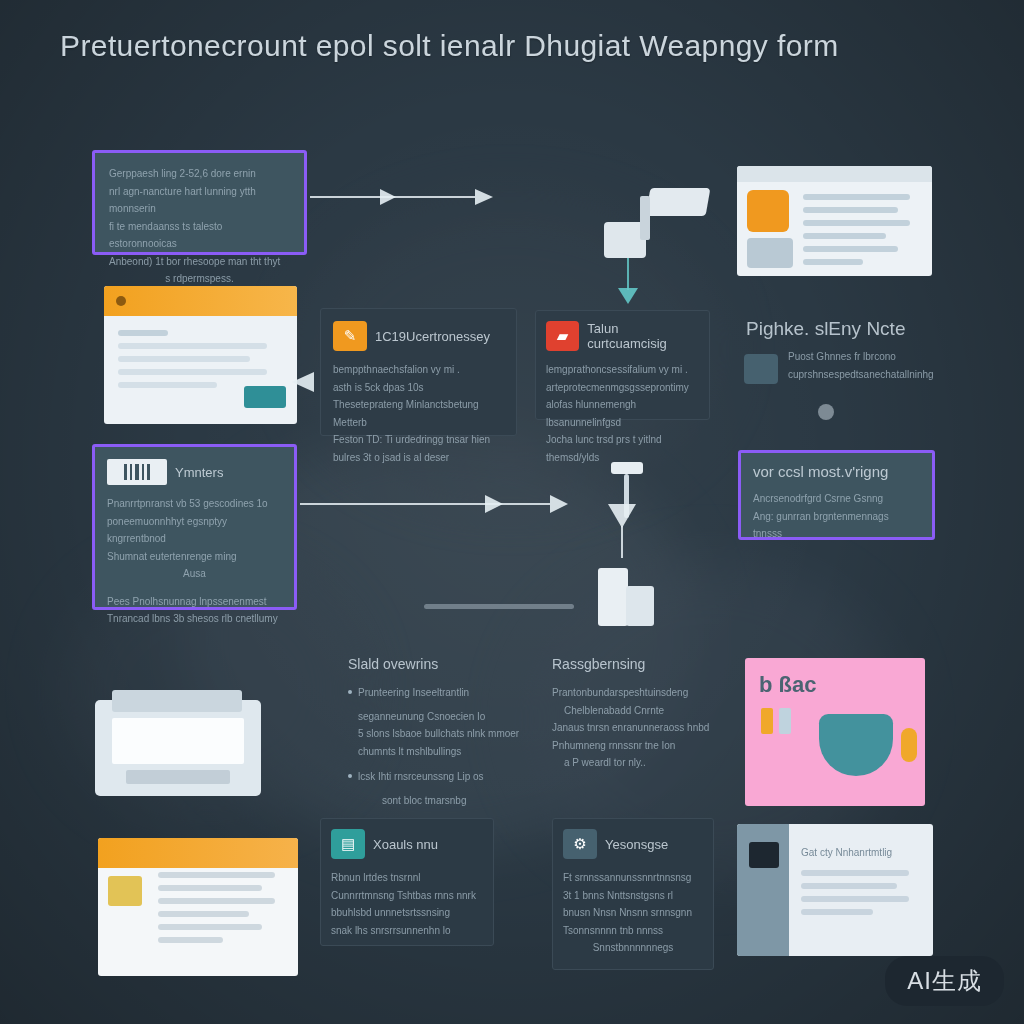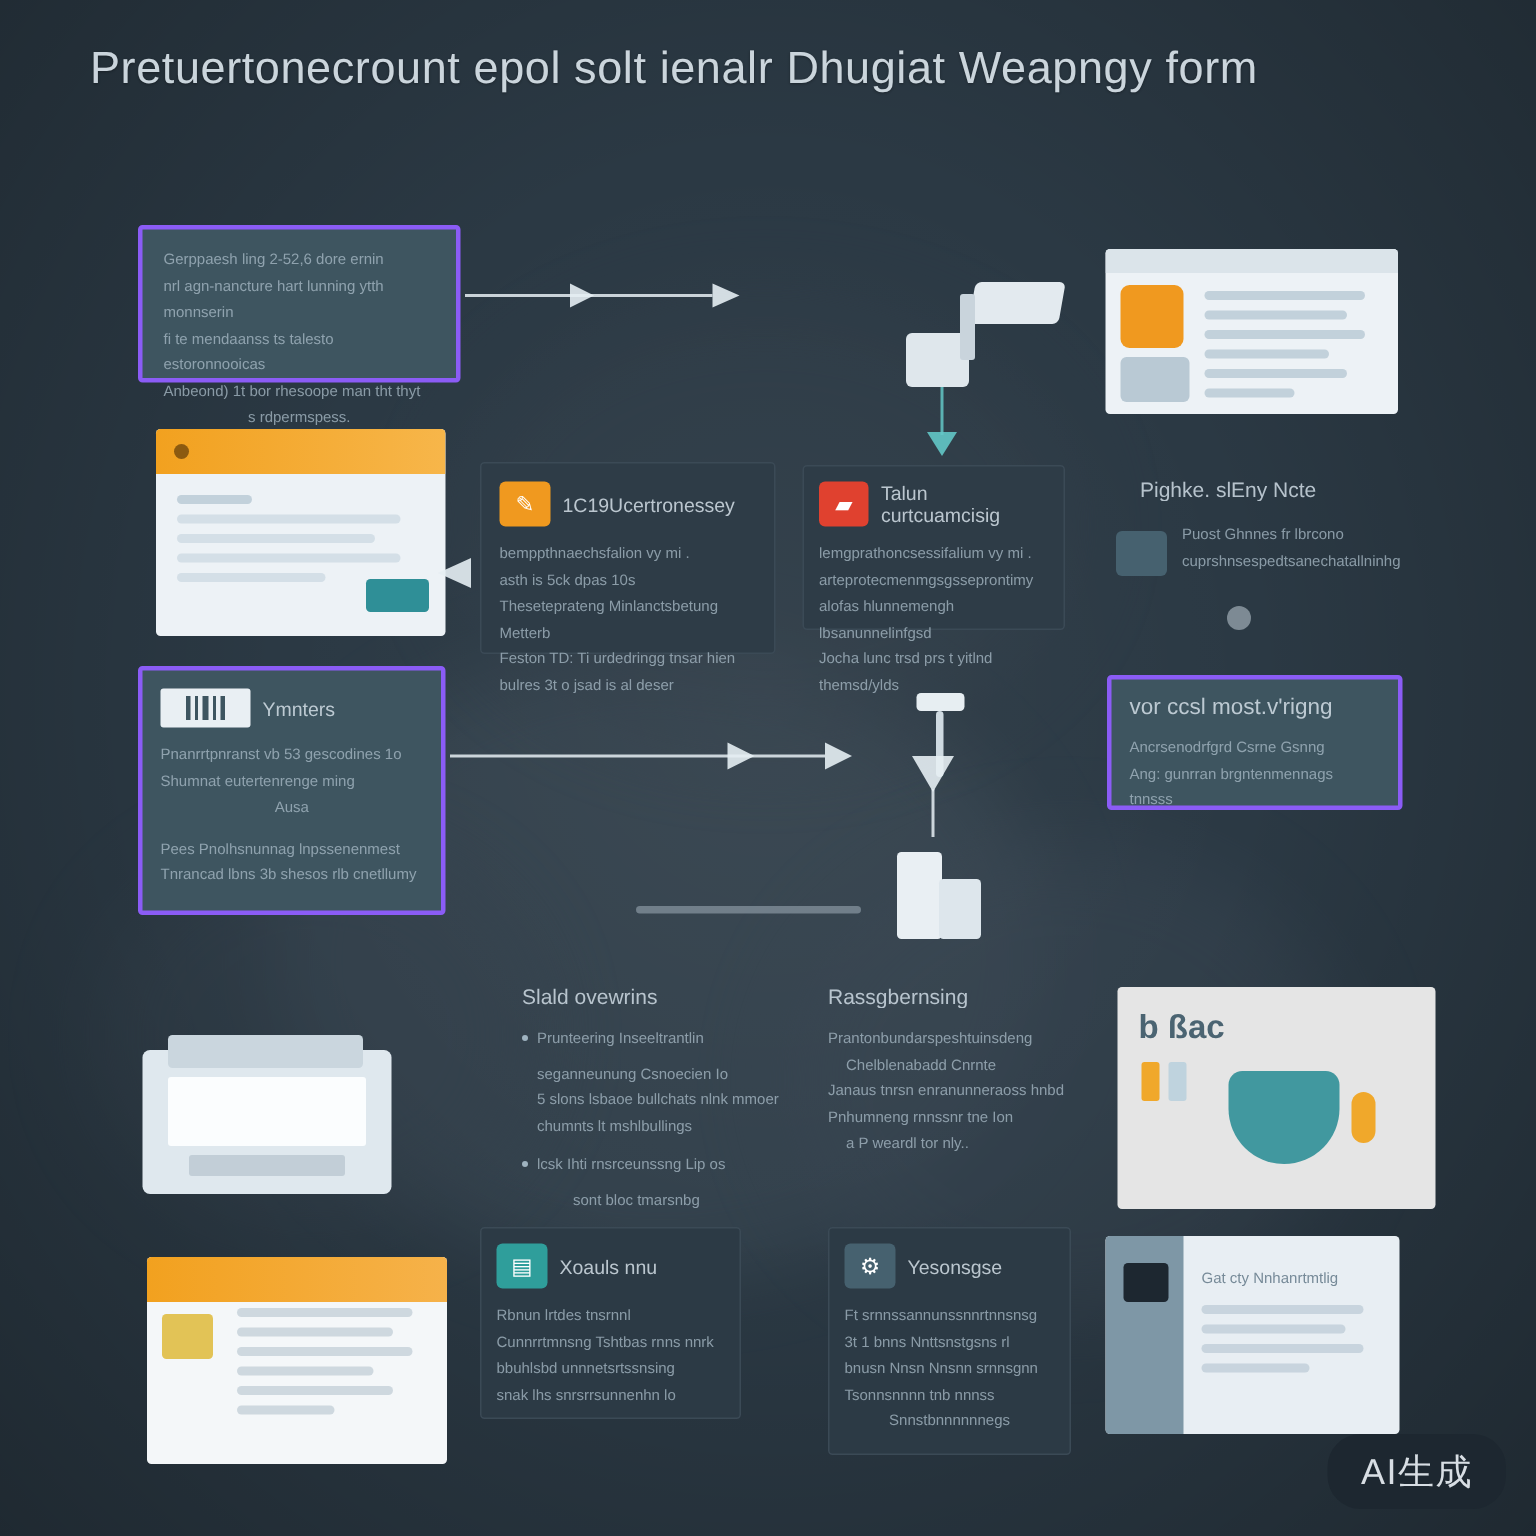--- a/index.html
+++ b/index.html
@@ -153,41 +153,42 @@
     <div class="sq-icon red">▰</div>
     <div class="hdr-txt">Talun curtcuamcisig</div>
   </div>
   <div class="tiny">lemgprathoncsessifalium vy mi .</div>
   <div class="tiny">arteprotecmenmgsgsseprontimy</div>
   <div class="tiny">alofas hlunnemengh lbsanunnelinfgsd</div>
   <div class="tiny">Jocha lunc trsd prs t yitlnd themsd/ylds</div>
 </div>
 
 <div class="card" style="left:740px;top:312px;width:195px;height:108px;padding:6px 0 0 0;background:transparent;">
-  <div style="font-size:14px;color:#cfdbe4;opacity:.85;margin-left:20px;">Pighke. slEny Ncte</div>
+  <div style="font-size:19px;color:#cfdbe4;opacity:.85;margin-left:6px;">Pighke. slEny Ncte</div>
   <div style="position:absolute;left:4px;top:42px;width:34px;height:30px;border-radius:4px;background:#46616f;"></div>
   <div style="position:absolute;left:48px;top:36px;right:6px;">
     <div class="tiny">Puost Ghnnes fr lbrcono</div>
     <div class="tiny">cuprshnsespedtsanechatallninhg</div>
   </div>
   <div style="position:absolute;left:78px;top:92px;width:16px;height:16px;border-radius:50%;background:#cfdbe4;opacity:.5;"></div>
 </div>
 
 <div class="card panel-teal" style="left:92px;top:444px;width:205px;height:166px;padding:12px;">
   <div class="hdr-row">
     <div style="width:60px;height:26px;background:#e9eff3;border-radius:2px;display:flex;gap:3px;align-items:center;justify-content:center;">
       <span style="width:3px;height:16px;background:#3e5560;display:block"></span>
       <span style="width:2px;height:16px;background:#3e5560;display:block"></span>
       <span style="width:4px;height:16px;background:#3e5560;display:block"></span>
       <span style="width:2px;height:16px;background:#3e5560;display:block"></span>
       <span style="width:3px;height:16px;background:#3e5560;display:block"></span>
     </div>
     <div class="hdr-txt">Ymnters</div>
   </div>
   <div class="tiny">Pnanrrtpnranst vb 53 gescodines 1o</div>
+  <div class="tiny">poneemuonnhhyt egsnptyy kngrrentbnod</div>
   <div class="tiny">Shumnat eutertenrenge ming</div>
   <div class="tiny" style="text-align:center">Ausa</div>
   <div class="tiny" style="margin-top:10px">Pees Pnolhsnunnag lnpssenenmest</div>
   <div class="tiny">Tnrancad lbns 3b shesos rlb cnetllumy</div>
 </div>
 
 <svg class="arrow" style="left:300px;top:492px;width:330px;height:36px;">
   <line x1="0" y1="12" x2="250" y2="12"></line>
   <polygon points="185,3 203,12 185,21"></polygon>
   <polygon points="250,3 268,12 250,21"></polygon>
@@ -236,21 +237,21 @@
 
 <div class="card" style="left:552px;top:656px;width:182px;height:136px;background:transparent;">
   <div style="font-size:14px;color:#cfdbe4;opacity:.85;margin-bottom:12px;">Rassgbernsing</div>
   <div class="tiny">Prantonbundarspeshtuinsdeng</div>
   <div class="tiny" style="margin-left:12px">Chelblenabadd Cnrnte</div>
   <div class="tiny">Janaus tnrsn enranunneraoss hnbd</div>
   <div class="tiny">Pnhumneng rnnssnr tne Ion</div>
   <div class="tiny" style="margin-left:12px">a  P weardl tor nly..</div>
 </div>
 
-<div class="card" style="left:745px;top:658px;width:212px;height:148px;background:#e5e5e5;border-radius:3px;overflow:hidden;text-align:right;">
+<div class="card" style="left:745px;top:658px;width:180px;height:148px;background:#f9a8d4;border-radius:3px;overflow:hidden;text-align:right;">
   <div style="position:absolute;left:14px;top:14px;font-size:22px;color:#4b6472;font-weight:bold;">b ßac</div>
   <div style="position:absolute;left:16px;top:50px;width:12px;height:26px;background:#f0a82b;border-radius:2px;"></div>
   <div style="position:absolute;left:34px;top:50px;width:12px;height:26px;background:#bfd3de;border-radius:2px;"></div>
   <div style="position:absolute;left:74px;top:56px;width:74px;height:62px;background:#2f8f97;border-radius:10px 10px 40px 40px;opacity:.9;"></div>
   <div style="position:absolute;left:156px;top:70px;width:16px;height:34px;background:#f0a82b;border-radius:8px;"></div>
 </div>
 
 <div class="card" style="left:98px;top:838px;width:200px;height:138px;background:#f4f7f9;overflow:hidden;">
   <div style="height:30px;background:linear-gradient(90deg,#f2a11f,#f6b24a);"></div>
   <div style="position:absolute;left:10px;top:38px;width:34px;height:30px;background:#e2c356;border-radius:3px;"></div>

